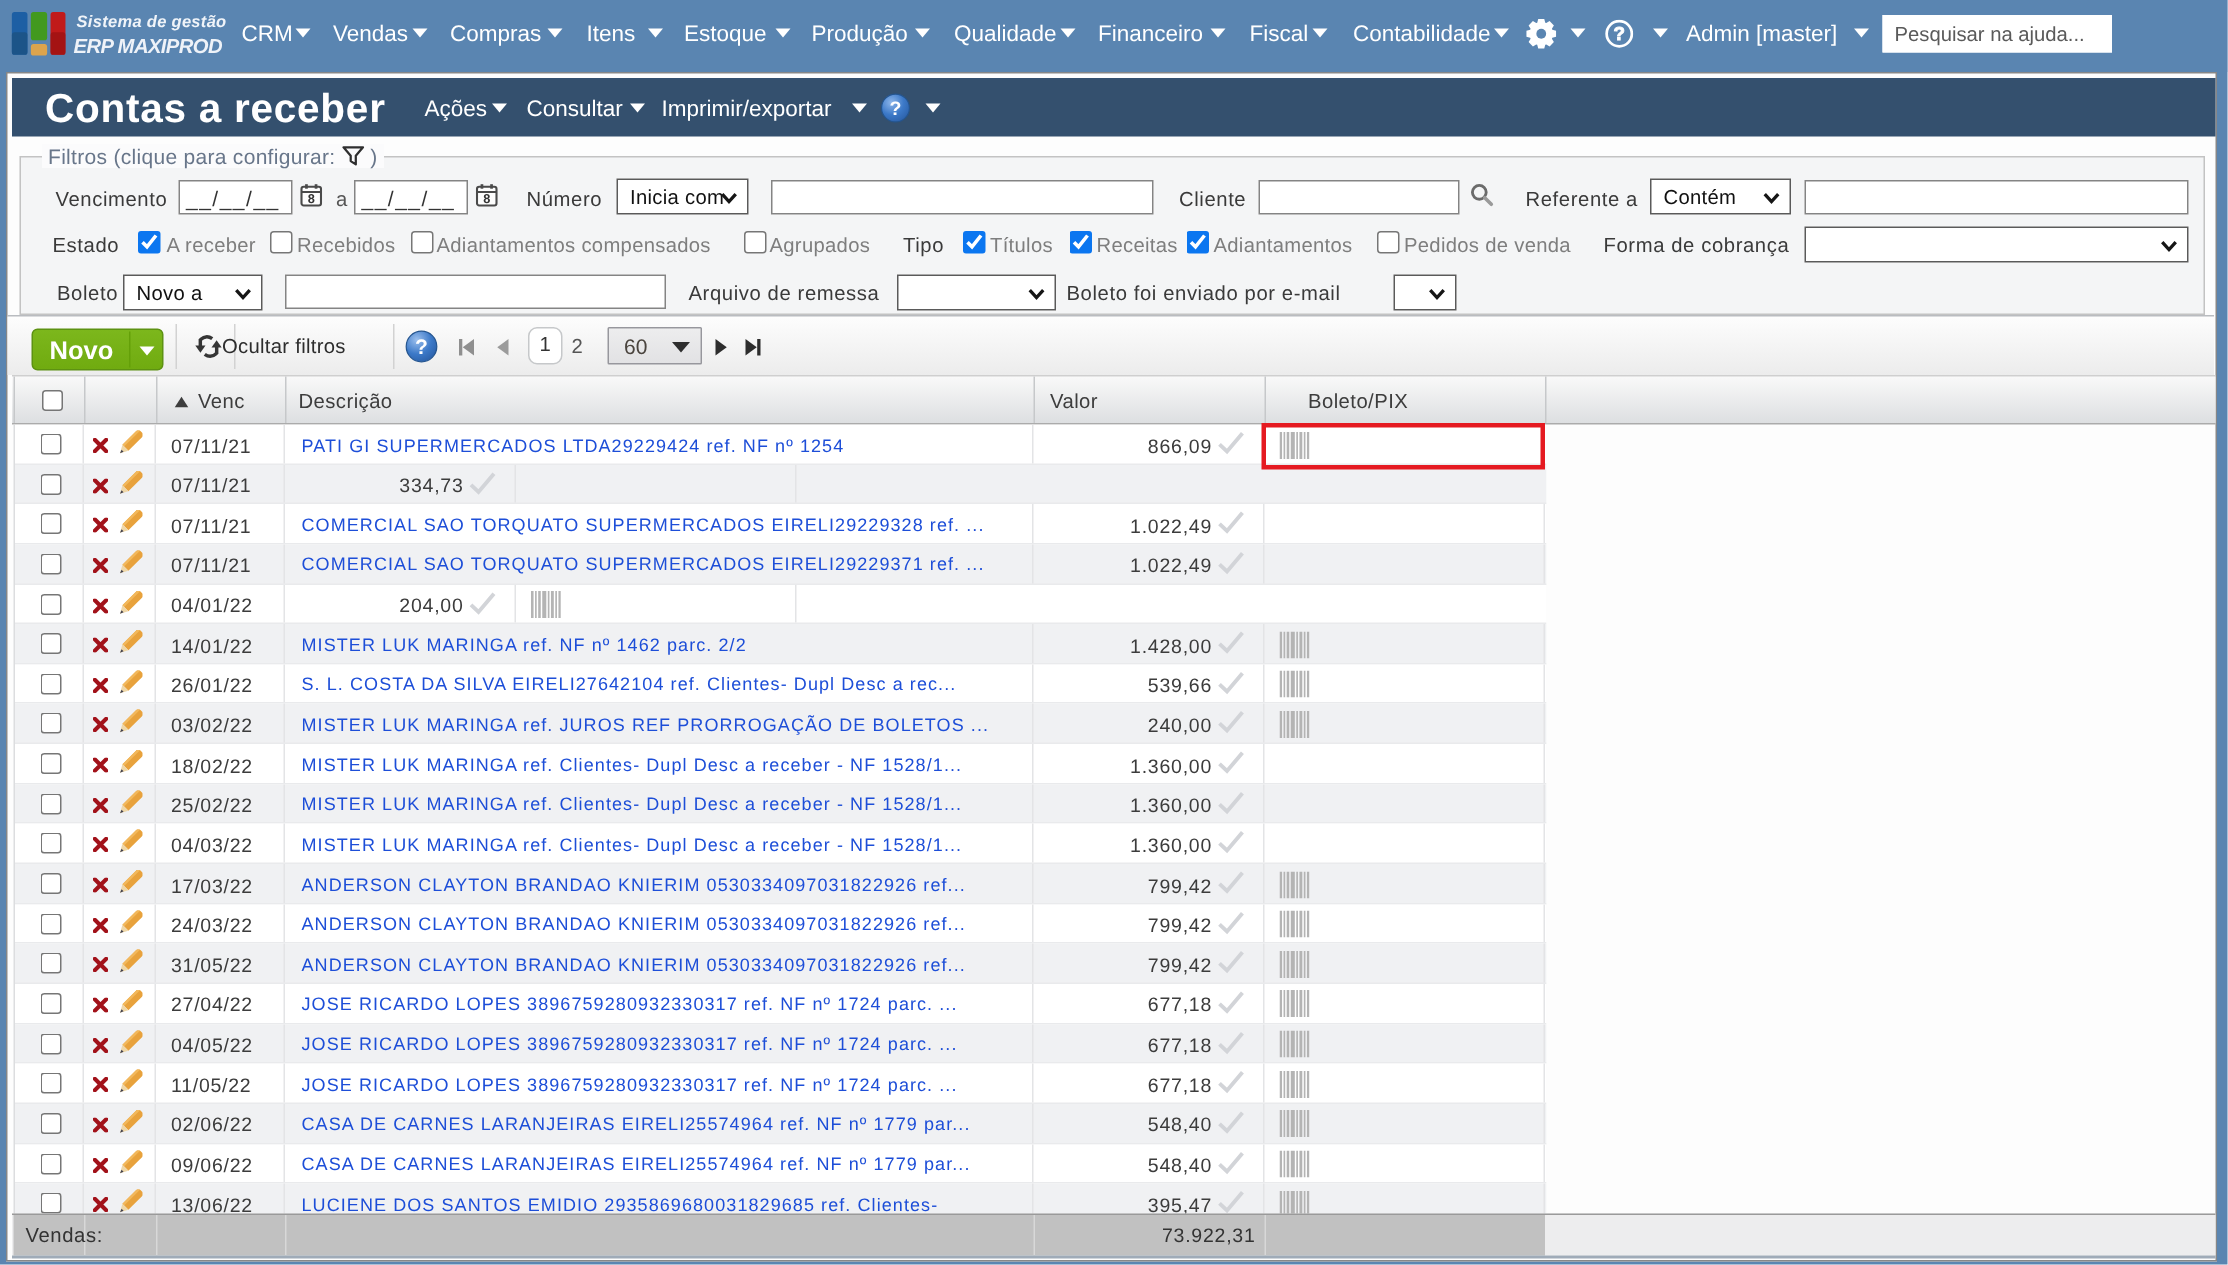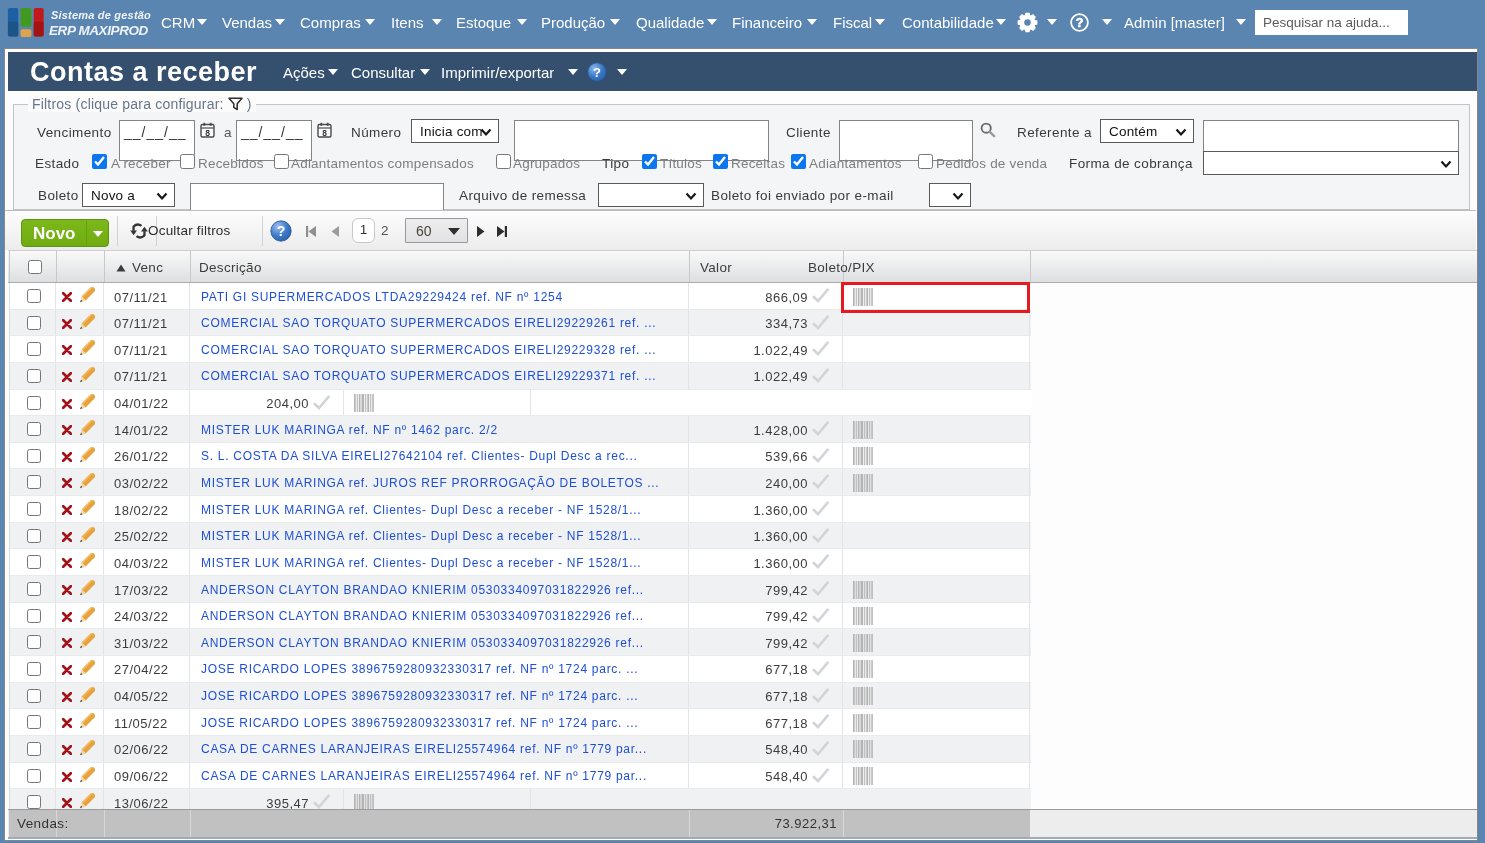--- a/index.html
+++ b/index.html
@@ -13,21 +13,21 @@
 #panel{position:absolute;left:4px;top:48px;width:1474px;height:793px;background:#fdfdfd;border:1px solid #878787;box-sizing:border-box}
 #titlebar{position:absolute;left:8px;top:52px;width:1469px;height:39px;background:#34506e}
 #titlebar .title{position:absolute;left:30px;top:5px;color:#fff;font-size:27px;font-weight:bold;letter-spacing:.5px}
 .tmenu{position:absolute;top:64px;color:#fff;font-size:15px}
 .tarr{position:absolute;top:69px;width:0;height:0;border-left:5px solid transparent;border-right:5px solid transparent;border-top:6px solid #fff}
 
 #filters{position:absolute;left:13px;top:104px;width:1457px;height:106px;border:1px solid #c3c3c3;background:#f4f5f6;box-sizing:border-box}
 #legend{position:absolute;left:14px;top:-9px;background:#fbfbfc;padding:0 4px;color:#68768a;font-size:14px;letter-spacing:.2px}
 .flabel{position:absolute;font-size:13.5px;color:#3a3a3a;white-space:nowrap;letter-spacing:.4px}
 .fgray{position:absolute;font-size:13.5px;color:#7e7e7e;white-space:nowrap;letter-spacing:.2px}
-.tin{position:absolute;background:#fff;border:1px solid #848484;box-sizing:border-box;height:41px;font-size:13px;color:#222}
+.tin{position:absolute;background:#fff;border:1px solid #848484;box-sizing:border-box;height:23px;font-size:13px;color:#222}
 .sel{position:absolute;background:#fff;border:1px solid #5a5a5a;box-sizing:border-box;height:24px;font-size:13.5px;color:#111}
 .sel .txt{position:absolute;left:8px;top:4px;letter-spacing:.2px}
 .chev{position:absolute;right:6px;top:6px}
 input[type=checkbox]{width:15px;height:15px;margin:0;accent-color:#0b76f0}
 .cb{position:absolute}
 
 #toolbar{position:absolute;left:5px;top:210px;width:1471px;height:40px;border-top:1px solid #b9bcc0;background:linear-gradient(#fdfdfd,#ececec);box-sizing:border-box}
 #novo{position:absolute;left:16px;top:8px;width:88px;height:28px;background:linear-gradient(#7cb71c,#70ab10);border:1px solid #5d9212;border-radius:4px;box-sizing:border-box}
 #novo .lbl{position:absolute;left:11px;top:4px;color:#fff;font-size:17px;font-weight:bold}
 #novo .div{position:absolute;left:64px;top:1px;width:1px;height:24px;background:#64a008}
@@ -280,21 +280,21 @@
 <div class="hd" style="left:681px"></div>
 <div class="hd" style="left:835px"></div>
 <div class="hd" style="left:1022px"></div>
 <input type="checkbox" style="position: absolute; left: 20px; top: 9px; width: 14px; height: 14px;">
 <svg class="abs" style="left:108px;top:13px" width="10" height="8" viewBox="0 0 10 8">
       <path d="M5 0.5 L9.5 7.5 H0.5 Z" fill="#3d3d3d"></path>
     </svg>
 <div class="ht" style="left:124px">Venc</div>
 <div class="ht" style="left:191px">Descrição</div>
 <div class="ht" style="left:692px">Valor</div>
-<div class="ht" style="left:800px">Boleto/PIX</div>
+<div class="ht" style="left:864px">Boleto/PIX</div>
 </div>
 <div id="rows">
 <div class="row">
       <div class="cc1">
         <input type="checkbox" style="">
       </div>
       <div class="cc2">
         <svg class="x" width="10" height="10" viewBox="0 0 10 10">
           <path d="M1.2 1.2 L8.8 8.8 M8.8 1.2 L1.2 8.8" stroke="#a2121a" stroke-width="2.7" stroke-linecap="round"></path>
         </svg>
@@ -339,21 +339,20 @@
         <svg class="p" width="18" height="18" viewBox="0 0 18 18">
           <g transform="rotate(45 9 9)">
             <rect x="6.3" y="-2.5" width="5.6" height="15" fill="#e8a23c"></rect>
             <rect x="6.3" y="-2.5" width="1.6" height="15" fill="#f2b85c"></rect>
             <polygon points="6.3,12.5 11.9,12.5 9.1,17.6" fill="#efd7a8"></polygon>
             <polygon points="8.2,15.2 10.1,15.2 9.1,17.6" fill="#41414f"></polygon>
           </g>
         </svg>
       </div>
       <div class="cc3">07/11/21</div>
-      <div class="cc4">COMERCIAL SAO TORQUATO SUPERMERCADOS EIRELI29229261 ref. ...</div>
       <div class="cc5">
         <span class="v">334,73</span>
         <svg width="19" height="17" viewBox="0 0 19 17">
           <path d="M2 9.2 L7 14 L17.3 1.8" fill="none" stroke="#d2d4d8" stroke-width="2.6"></path>
         </svg>
       </div>
       <div class="cc6"></div>
     </div>
 <div class="row">
       <div class="cc1">
@@ -727,21 +726,21 @@
         </svg>
         <svg class="p" width="18" height="18" viewBox="0 0 18 18">
           <g transform="rotate(45 9 9)">
             <rect x="6.3" y="-2.5" width="5.6" height="15" fill="#e8a23c"></rect>
             <rect x="6.3" y="-2.5" width="1.6" height="15" fill="#f2b85c"></rect>
             <polygon points="6.3,12.5 11.9,12.5 9.1,17.6" fill="#efd7a8"></polygon>
             <polygon points="8.2,15.2 10.1,15.2 9.1,17.6" fill="#41414f"></polygon>
           </g>
         </svg>
       </div>
-      <div class="cc3">31/03/22</div>
+      <div class="cc3">31/05/22</div>
       <div class="cc4">ANDERSON CLAYTON BRANDAO KNIERIM 0530334097031822926 ref...</div>
       <div class="cc5">
         <span class="v">799,42</span>
         <svg width="19" height="17" viewBox="0 0 19 17">
           <path d="M2 9.2 L7 14 L17.3 1.8" fill="none" stroke="#d2d4d8" stroke-width="2.6"></path>
         </svg>
       </div>
       <div class="cc6">
         <svg width="21" height="18" viewBox="0 0 21 18">
           <rect x="0" y="0" width="1.7" height="18" fill="#b4b4b4"></rect>
@@ -956,20 +955,21 @@
         <svg class="p" width="18" height="18" viewBox="0 0 18 18">
           <g transform="rotate(45 9 9)">
             <rect x="6.3" y="-2.5" width="5.6" height="15" fill="#e8a23c"></rect>
             <rect x="6.3" y="-2.5" width="1.6" height="15" fill="#f2b85c"></rect>
             <polygon points="6.3,12.5 11.9,12.5 9.1,17.6" fill="#efd7a8"></polygon>
             <polygon points="8.2,15.2 10.1,15.2 9.1,17.6" fill="#41414f"></polygon>
           </g>
         </svg>
       </div>
       <div class="cc3">13/06/22</div>
+      <div class="cc4">LUCIENE DOS SANTOS EMIDIO 2935869680031829685 ref. Clientes-</div>
       <div class="cc5">
         <span class="v">395,47</span>
         <svg width="19" height="17" viewBox="0 0 19 17">
           <path d="M2 9.2 L7 14 L17.3 1.8" fill="none" stroke="#d2d4d8" stroke-width="2.6"></path>
         </svg>
       </div>
       <div class="cc6">
         <svg width="21" height="18" viewBox="0 0 21 18">
           <rect x="0" y="0" width="1.7" height="18" fill="#b4b4b4"></rect>
           <rect x="2.7" y="0" width="1.1" height="18" fill="#b4b4b4"></rect>

